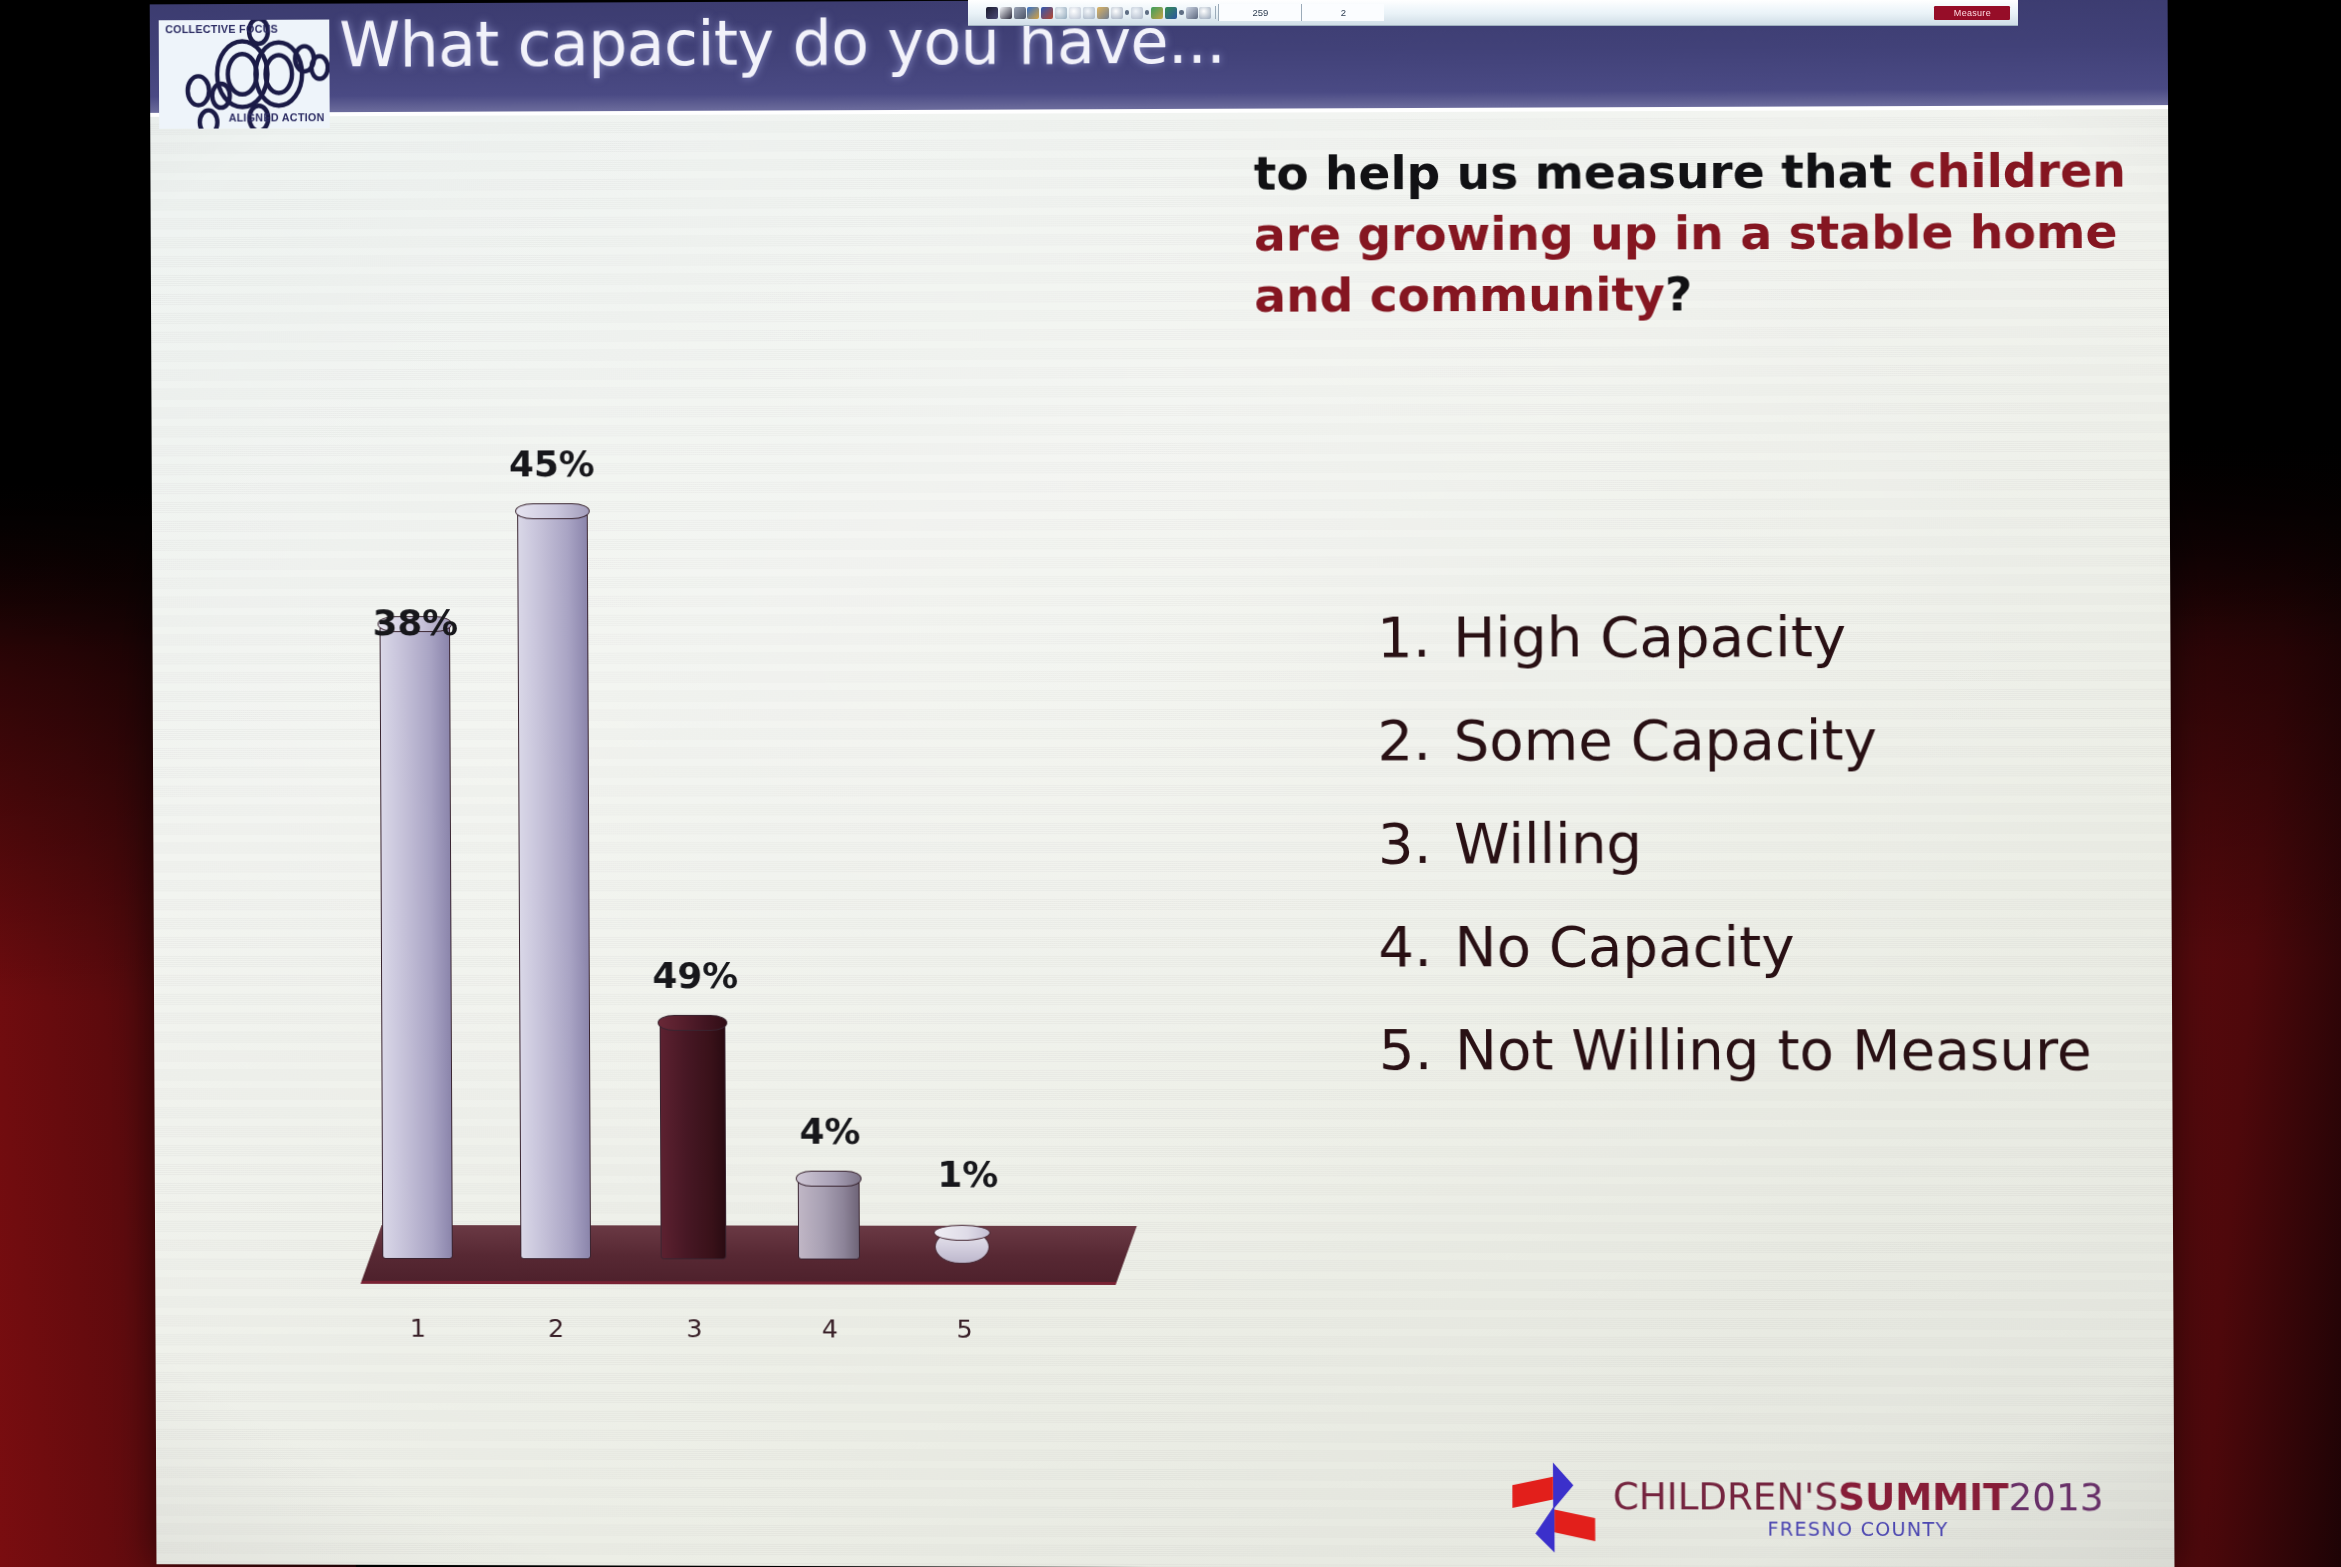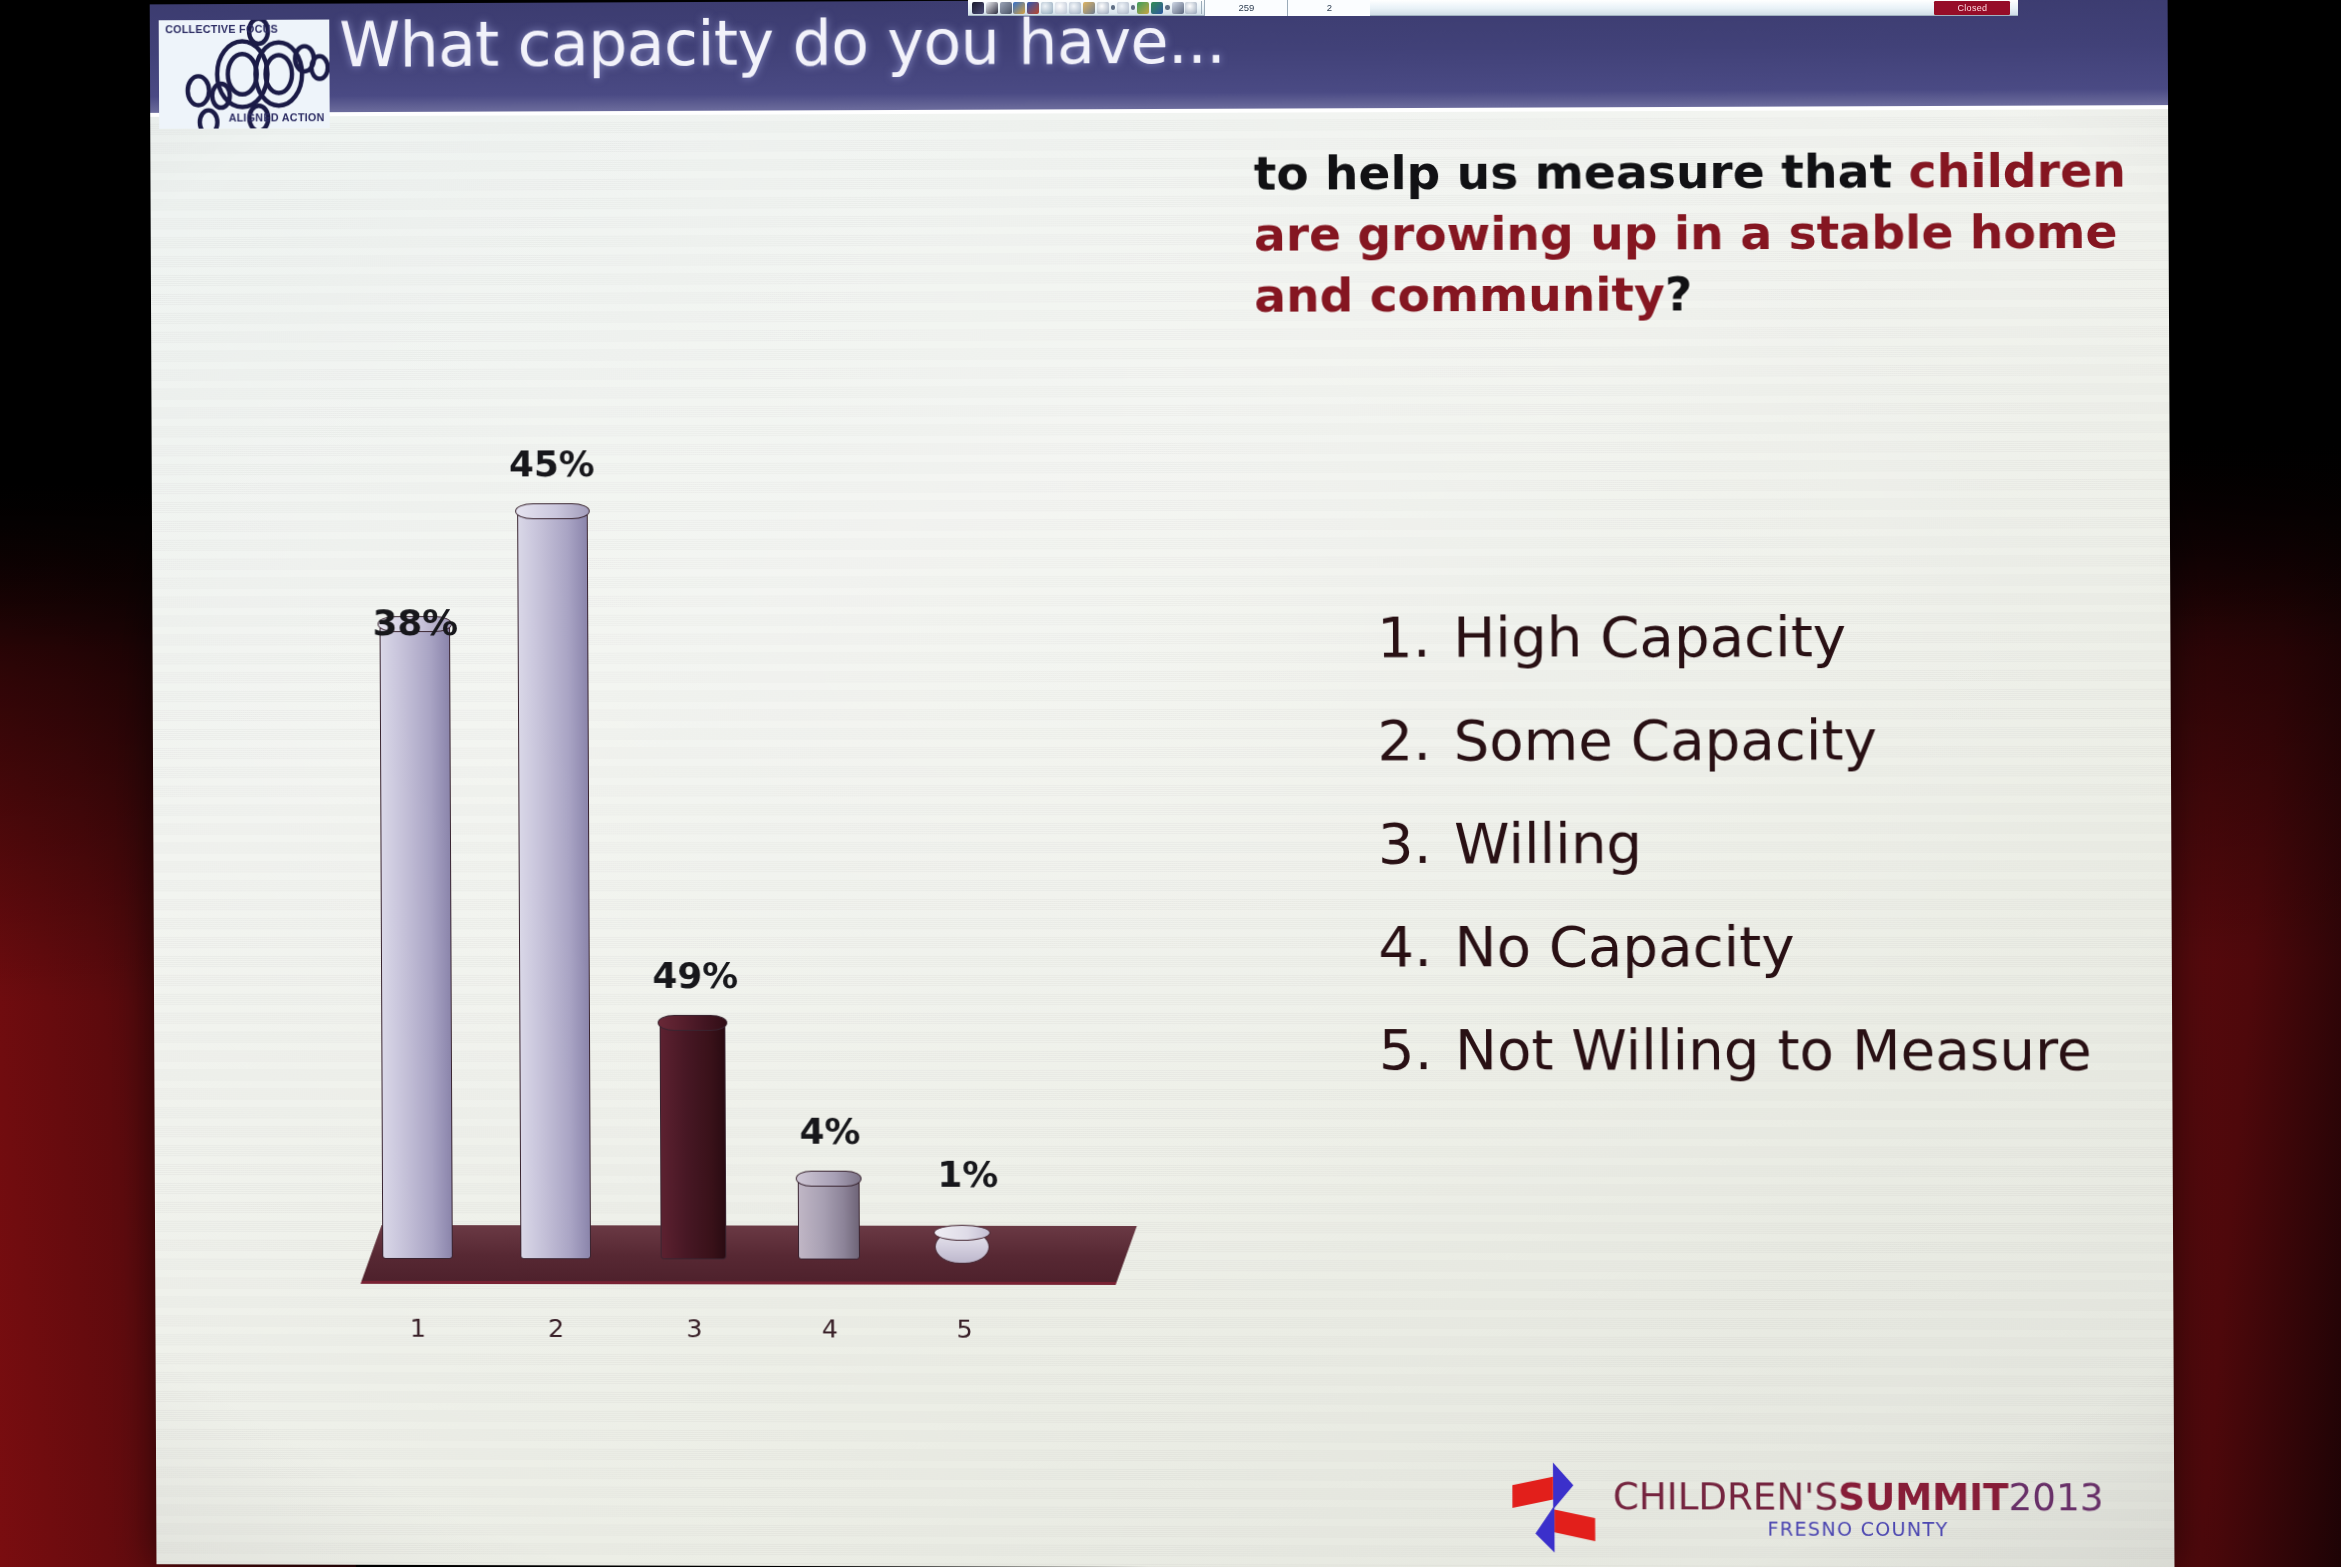--- a/index.html
+++ b/index.html
@@ -50,23 +50,23 @@
       radial-gradient(ellipse 120% 100% at 50% 50%, rgba(0,0,0,0) 55%, rgba(20,10,20,.22) 100%);
   }
   
   .slide-texture{
     position:absolute; inset:0; pointer-events:none; opacity:.22;
     background-image:repeating-linear-gradient(0deg, rgba(120,110,120,.25) 0px, rgba(120,110,120,.25) 0.6px, rgba(255,255,255,0) 0.6px, rgba(255,255,255,0) 1.9px);
   }
 
   
   .taskbar{
-    position:absolute; left:968px; top:0; width:1050px; height:16px;
+    position:absolute; left:968px; top:0; width:1050px; height:26px;
     background:linear-gradient(to bottom,#ffffff 0%, #e8f2f8 55%, #cfdde8 100%);
-    display:flex; align-items:center; border-bottom:0.6px solid #9fb1c0; z-index:40;
+    display:flex; align-items:center; border-bottom:0.6px solid #9fb1c0; z-index:40;padding-left:14px;
   }
   .tb-icons{ display:flex; align-items:center; gap:1.9px; padding-left:3.8px; }
   .tb-ic{ width:12px; height:12px; border-radius:1.9px; display:block; }
   .tb-sep{ width:0.6px; height:12.7px; background:#9aabba; margin:0 3.2px; }
   .tb-field{
     height:16.6px; min-width:83px; background:#fbfdff; border-left:0.6px solid #9aabba;
     display:flex; align-items:center; justify-content:center;
     font-size:9.5px; color:#2b3c52; font-family:"Liberation Sans", sans-serif;
   }
   .tb-badge{
@@ -328,15 +328,15 @@
     <span class="tb-ic" style="width:4.5px;height:4.5px;border-radius:50%;background:#5e6e86;"></span>
     <span class="tb-ic" style="background:linear-gradient(135deg,#35a05a,#c9a33c);"></span>
     <span class="tb-ic" style="background:linear-gradient(135deg,#2f8f4f,#2a56a8);"></span>
     <span class="tb-ic" style="width:4.5px;height:4.5px;border-radius:50%;background:#5e6e86;"></span>
     <span class="tb-ic" style="background:linear-gradient(135deg,#cfd8e6,#5a6680);"></span>
     <span class="tb-ic" style="background:radial-gradient(circle at 40% 35%,#ffffff,#93a3b8);"></span>
   </div>
   <div class="tb-sep"></div>
   <div class="tb-field">259</div>
   <div class="tb-field">2</div>
-  <div class="tb-badge">Closed</div>
+  <div class="tb-badge">Measure</div>
 </div>
 
 
 </body></html>

